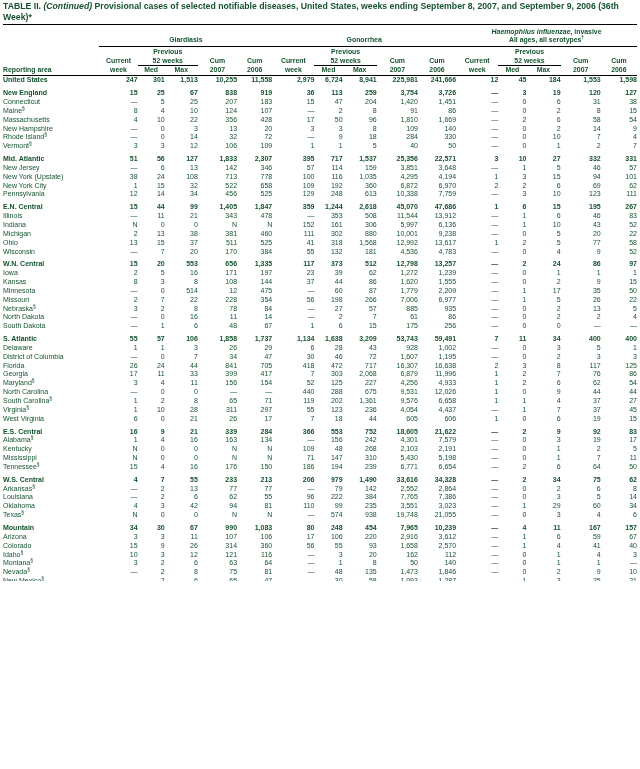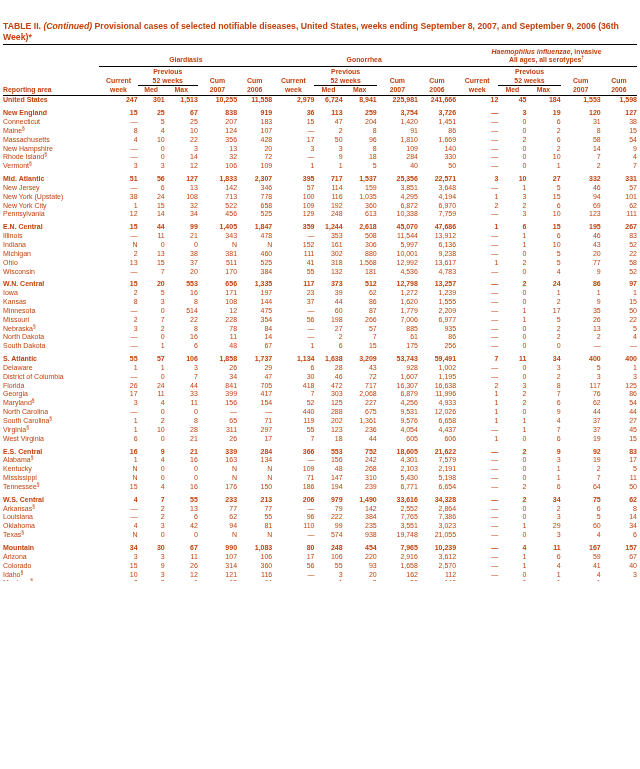--- a/index.html
+++ b/index.html
@@ -1,18 +1,18 @@
 <!DOCTYPE html>
 <html><head>
 <meta charset="utf-8">
 <style>
   html,body{margin:0;padding:0;background:#fff;}
-  .page{width:640px;height:581px;background:#fff;color:#c2410c;
+  .page{width:640px;height:581px;background:#fff;color:#14532d;
         font-family:"Liberation Sans",sans-serif;box-sizing:border-box;
-        padding:21px 3px 0 3px;overflow:hidden;}
+        padding:1px 3px 0 3px;overflow:hidden;}
   .title{font-size:8.7px;font-weight:bold;line-height:10.6px;letter-spacing:0;}
   .title .cont{font-style:italic;}
   .rule{border-top:1.5px solid #000;height:0;margin:2px 0 0 0;}
   table{width:634px;border-collapse:collapse;table-layout:fixed;margin-top:0;}
   th,td{padding:0;margin:0;}
   thead th{font-size:6.9px;font-weight:bold;line-height:8.4px;vertical-align:bottom;
            text-align:center;white-space:nowrap;}
   th.areahead{text-align:left;vertical-align:bottom;padding-bottom:1px;}
   th.gname{border-bottom:1px solid #000;padding:3px 2px 1px 2px;vertical-align:bottom;line-height:8.2px;}
   th.gname i{font-style:italic;}

